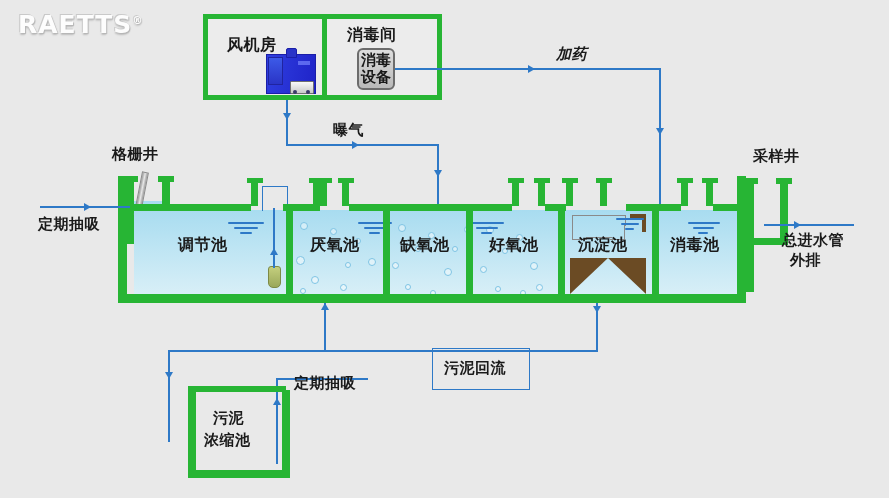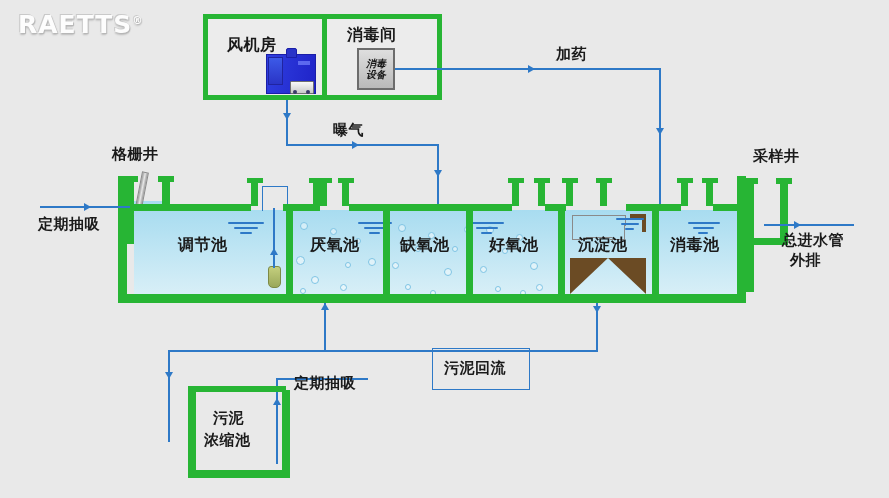--- a/index.html
+++ b/index.html
@@ -54,26 +54,25 @@
   .bluebox{position:absolute;border:1.5px solid #2e79c7;background:transparent;}
   
   .room{position:absolute;border:5px solid #27b534;background:#ececec;box-sizing:border-box;}
   .divider{position:absolute;width:5px;background:#27b534;}
   
   #disinf-eq{
     position:absolute;
     border:2px solid #6c6c6c;
     background:linear-gradient(#dedede,#b9b9b9);
     box-sizing:border-box;
-    border-radius:0;
+    border-radius:6px;
     display:flex;flex-direction:column;
     align-items:center;justify-content:center;
-    font-size:10px;font-weight:bold;color:#1a1a1a;
+    font-size:15px;font-weight:bold;color:#1a1a1a;
     line-height:1.15;
-    font-style:italic;
   }
   
   #blower{position:absolute;}
   .bl-body{position:absolute;background:linear-gradient(100deg,#2f3fe0,#1f23c8);border:1px solid #1a1ea8;}
   .bl-panel{position:absolute;background:linear-gradient(#3c5ae8,#2a34c6);border:1px solid #2024a0;}
   .bl-top{position:absolute;background:#2a34c8;border:1px solid #1a1ea8;}
   .bl-cart{position:absolute;background:linear-gradient(#fafafa,#c9c9c9);border:1px solid #707070;border-radius:1px;}
   .bl-wheel{position:absolute;width:4px;height:4px;border-radius:50%;background:#3a3a6a;}
   
   .cone{position:absolute;width:0;height:0;}
@@ -118,21 +117,21 @@
 
   <div id="disinf-eq" style="left:357px;top:48px;width:38px;height:42px;">
     <span>消毒</span>
     <span>设备</span>
   </div>
 
   <div class="p ph" style="left:395px;top:68px;width:265px;"></div>
   <div class="ar r" style="left:528px;top:65px;"></div>
   <div class="p pv" style="left:659px;top:68px;height:140px;"></div>
   <div class="ar d" style="left:656px;top:128px;"></div>
-  <div class="lbl" style="left:556px;top:46px;">加药</div>
+  <div class="lbl" style="left:556px;top:46px;font-style:italic;">加药</div>
 
   <div class="p pv" style="left:286px;top:100px;height:44px;"></div>
   <div class="ar d" style="left:283px;top:113px;"></div>
   <div class="p ph" style="left:286px;top:144px;width:152px;"></div>
   <div class="ar r" style="left:352px;top:141px;"></div>
   <div class="p pv" style="left:437px;top:144px;height:66px;"></div>
   <div class="ar d" style="left:434px;top:170px;"></div>
   <div class="lbl" style="left:333px;top:122px;">曝气</div>
 
   <div class="lbl" style="left:112px;top:146px;">格栅井</div>

